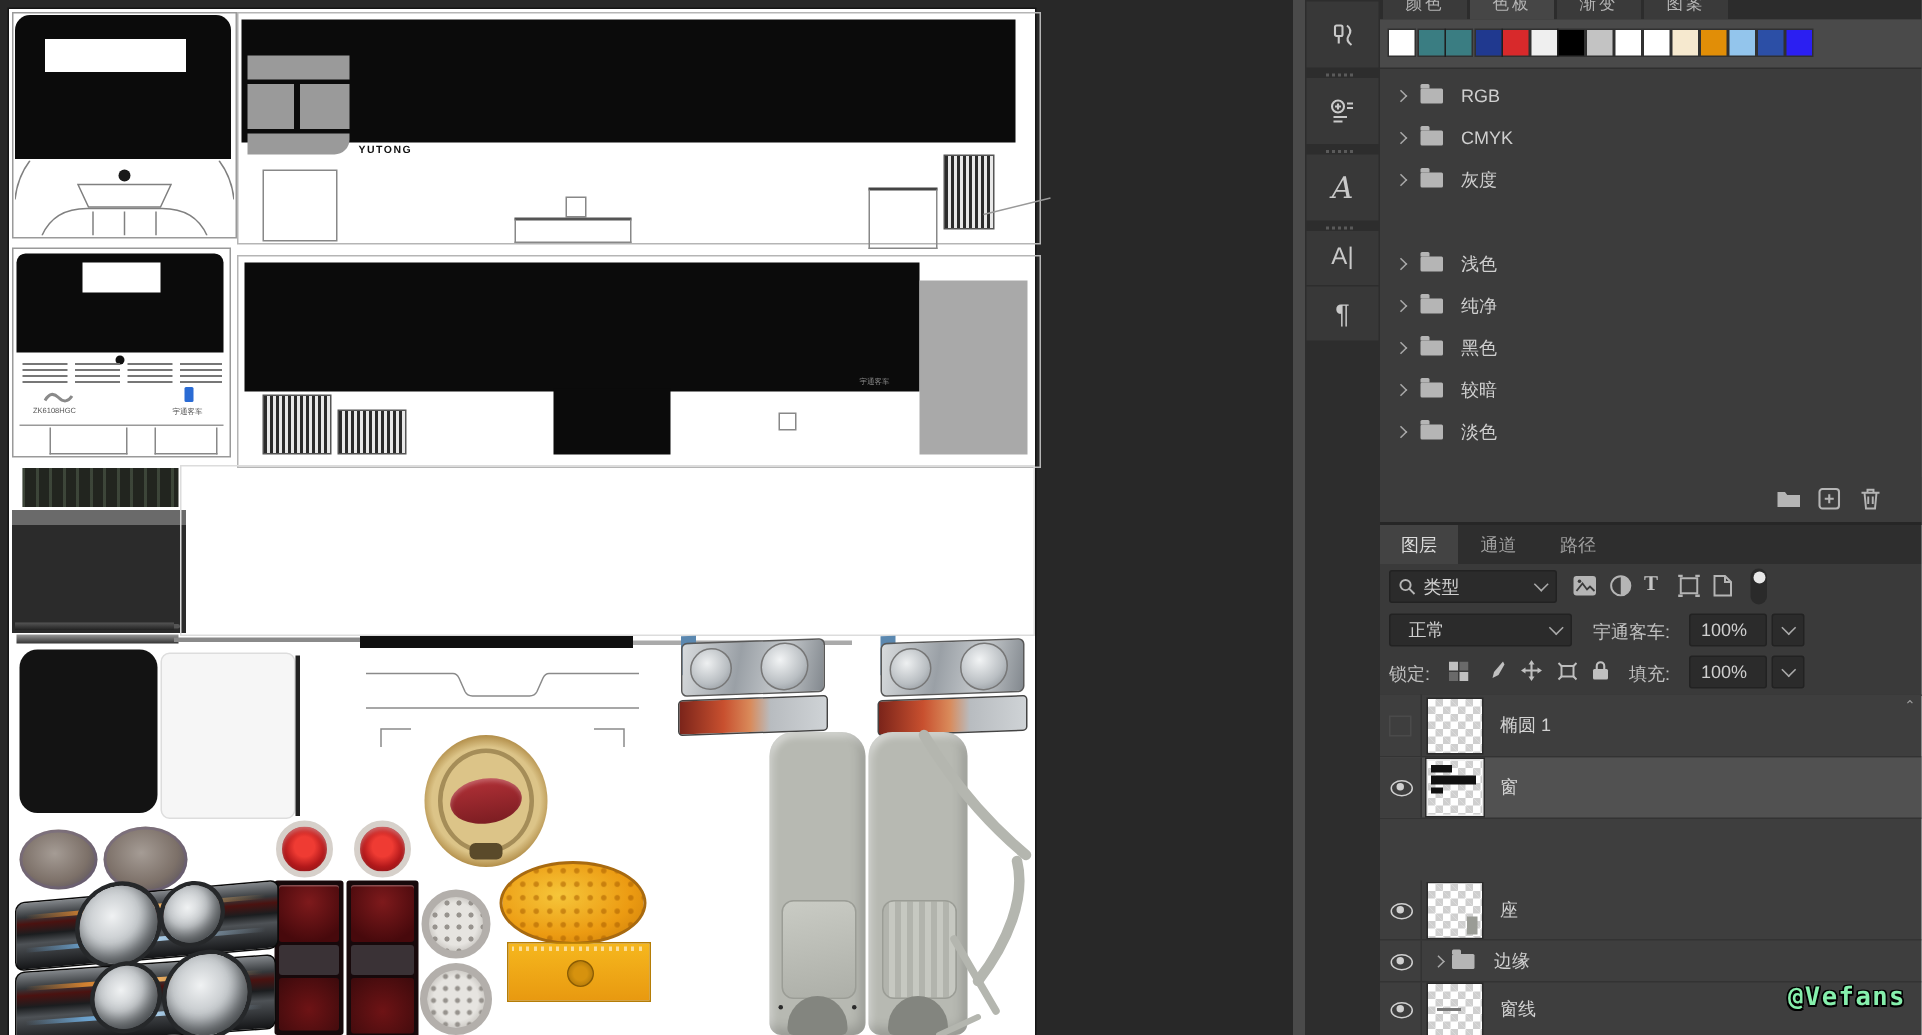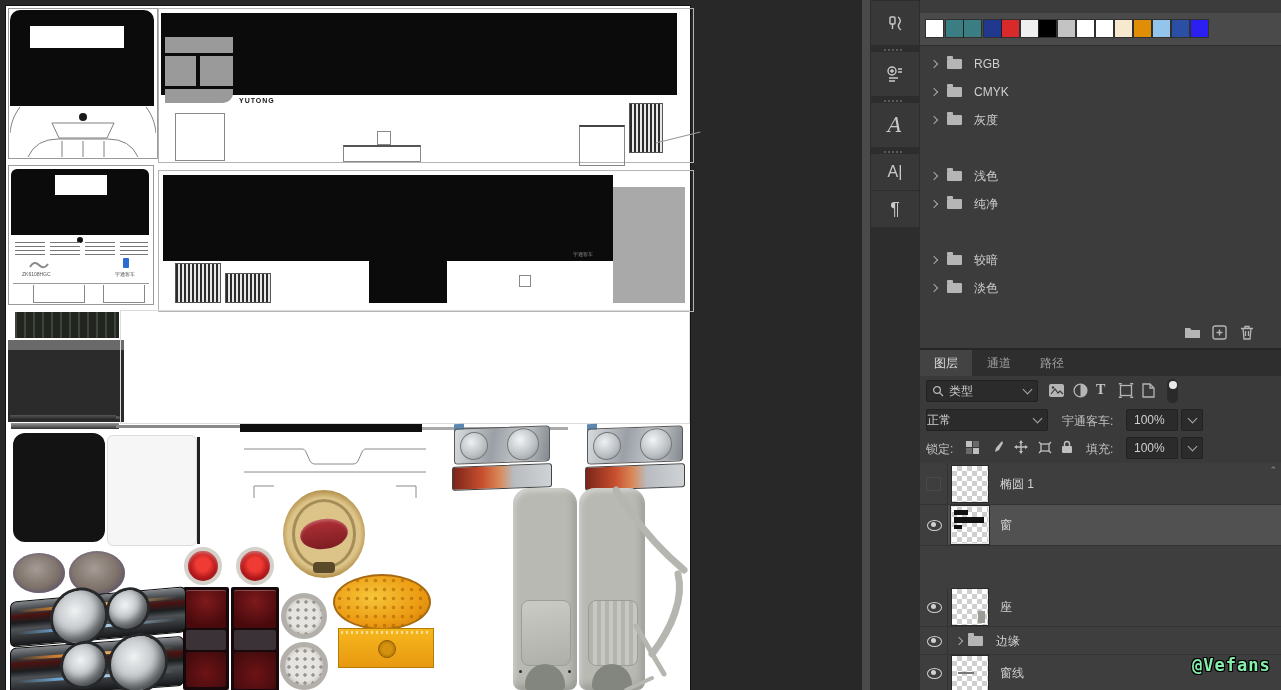--- a/index.html
+++ b/index.html
@@ -319,20 +319,34 @@
     <div class="dockbtn" style="top:154px;height:36px;">
       <span class="glyphChar">A|</span>
     </div>
     <div class="dockbtn" style="top:191px;height:36px;">
       <span class="glyphP">¶</span>
     </div>
   </div>
 
   <div class="abs" id="panel">
 
+    <div class="tabstrip" style="top:0;height:13px;">
+      <div class="tabstub" style="left:2px;">
+          <span>颜色</span>
+        </div>
+      <div class="tabstub act" style="left:60px;">
+          <span>色板</span>
+        </div>
+      <div class="tabstub" style="left:118px;">
+          <span>渐变</span>
+        </div>
+      <div class="tabstub" style="left:176px;">
+          <span>图案</span>
+        </div>
+    </div>
 
     <div class="swatchstrip">
       <div class="chip" style="left: 6px; background: rgb(255, 255, 255);"></div>
       <div class="chip" style="left: 26px; background: rgb(58, 125, 130);"></div>
       <div class="chip" style="left: 44px; background: rgb(58, 125, 130);"></div>
       <div class="chip" style="left: 64px; background: rgb(32, 57, 143);"></div>
       <div class="chip" style="left: 82px; background: rgb(216, 41, 43);"></div>
       <div class="chip" style="left: 101px; background: rgb(239, 239, 239);"></div>
       <div class="chip" style="left: 119px; background: rgb(0, 0, 0);"></div>
       <div class="chip" style="left: 138px; background: rgb(195, 195, 195);"></div>
@@ -363,20 +377,25 @@
     <div class="grow" style="top:162px;">
       <span class="chev" style="margin-left:11px;"></span>
         <span class="foldico" style="margin-left:10px;"></span>
       <span style="margin-left:12px;">浅色</span>
       </div>
     <div class="grow" style="top:190px;">
       <span class="chev" style="margin-left:11px;"></span>
         <span class="foldico" style="margin-left:10px;"></span>
       <span style="margin-left:12px;">纯净</span>
       </div>
+    <div class="grow" style="top:218px;">
+      <span class="chev" style="margin-left:11px;"></span>
+        <span class="foldico" style="margin-left:10px;"></span>
+      <span style="margin-left:12px;">黑色</span>
+      </div>
     <div class="grow" style="top:246px;">
       <span class="chev" style="margin-left:11px;"></span>
         <span class="foldico" style="margin-left:10px;"></span>
       <span style="margin-left:12px;">较暗</span>
       </div>
     <div class="grow" style="top:274px;">
       <span class="chev" style="margin-left:11px;"></span>
         <span class="foldico" style="margin-left:10px;"></span>
       <span style="margin-left:12px;">淡色</span>
       </div>
@@ -453,21 +472,21 @@
             <path d="M8 1 v4 h4" fill="none" stroke="#b5b5b5" stroke-width="1.3"></path>
           </svg>
         </div>
         <div class="abs" style="left:247px;top:3px;width:11px;height:24px;background:#2a2a2a;border-radius:6px;">
           <div style="position:absolute;left:1.5px;top:2px;width:8px;height:8px;border-radius:50%;background:#e8e8e8;"></div>
         </div>
       </div>
 
       <div class="abs" style="left:0;top:56px;width:100%;height:28px;background:#3a3a3a;">
         <div class="fieldbox" style="position:absolute;left:6px;top:3px;width:122px;height:22px;">
-          <span style="margin-left:0;">正常</span>
+          <span style="margin-left:12px;">正常</span>
             <span class="dchev"></span>
         </div>
         <span class="lrowlbl abs" style="left:142px;top:7px;">宇通客车:</span>
         <div class="fieldbox" style="position:absolute;left:206px;top:3px;width:52px;height:22px;">
           <span style="margin-left:7px;">100%</span>
         </div>
         <div class="fieldbox" style="position:absolute;left:261px;top:3px;width:22px;height:22px;">
           <span class="dchev" style="margin-right:auto;margin-left:7px;"></span>
         </div>
       </div>

